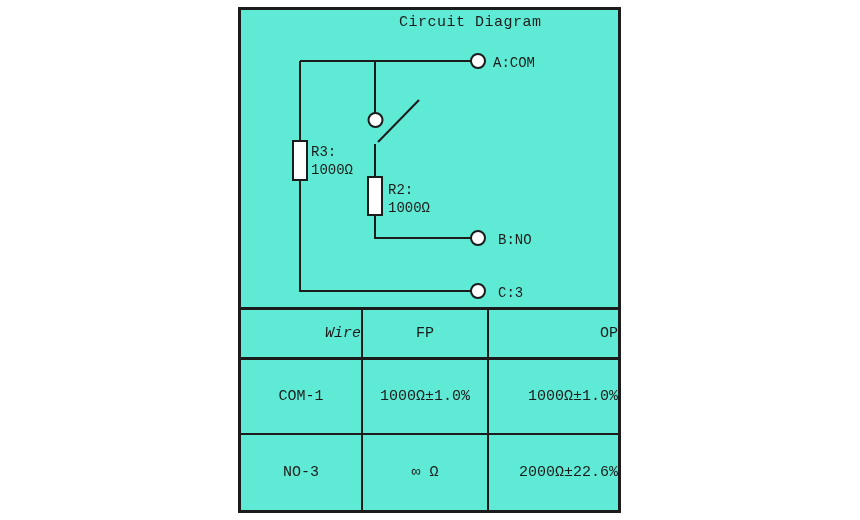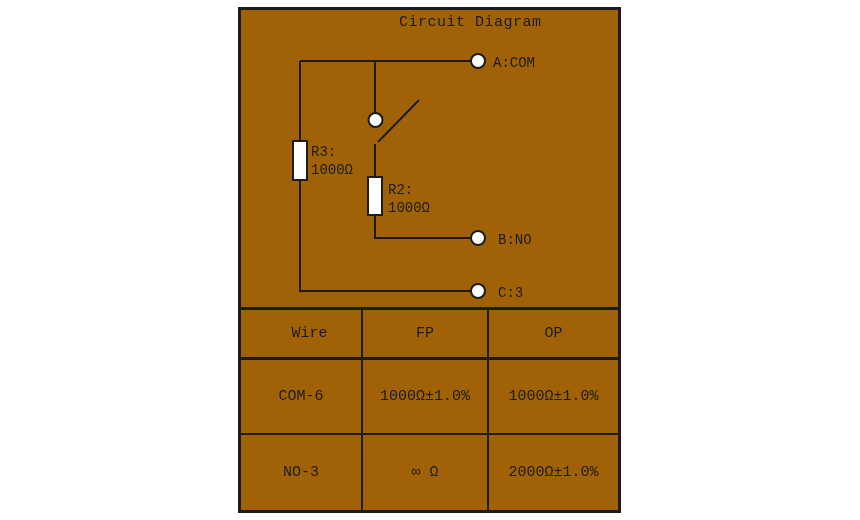--- a/index.html
+++ b/index.html
@@ -3,21 +3,21 @@
 <meta charset="utf-8">
 <style>
   * { margin:0; padding:0; box-sizing:border-box; }
   html,body { width:860px; height:520px; background:#ffffff; overflow:hidden; }
   .page {
     position:relative; width:860px; height:520px; background:#ffffff;
     font-family:"Liberation Mono", monospace; color:#1c1c1c;
   }
   .panel {
     position:absolute; left:238px; top:7px; width:383px; height:506px;
-    border:3px solid #1c1c1c; background:#a16207;
+    border:3px solid #1c1c1c; background:#5eead4;
   }
   .diagram-title {
     position:absolute; left:158px; top:4px;
     font-size:15px; letter-spacing:0.5px; white-space:nowrap;
   }
   .circuit {
     position:absolute; left:0; top:0; width:377px; height:297px;
   }
   .circuit text {
     font-family:"Liberation Mono", monospace;
@@ -29,24 +29,24 @@
     border-top:3px solid #1c1c1c;
     font-size:15px;
   }
   .spec-table th, .spec-table td {
     border-right:2px solid #1c1c1c;
     border-bottom:2px solid #1c1c1c;
     text-align:center; vertical-align:middle;
     font-weight:normal; white-space:nowrap;
     height:50px;
   }
-  .spec-table th:last-child, .spec-table td:last-child { border-right:none; }
+  .spec-table th:last-child, .spec-table td:last-child { border-right:none;text-align:right; }
   .spec-table tbody tr:last-child td { border-bottom:none;border-radius:17px; }
   .spec-table thead th { border-bottom:3px solid #1c1c1c; }
-  .spec-table th.wire-header { text-align:center; padding-left:17px; }
+  .spec-table th.wire-header { text-align:right; padding-left:17px;font-style:italic; }
 </style>
 </head>
 <body>
 
 <div class="page">
   <div class="panel">
 
     <div class="diagram-title">Circuit Diagram</div>
 
     <svg class="circuit" viewBox="0 0 377 297" xmlns="http://www.w3.org/2000/svg">
@@ -92,26 +92,26 @@
       </colgroup>
       <thead>
         <tr>
           <th class="wire-header">Wire</th>
           <th>FP</th>
           <th>OP</th>
         </tr>
       </thead>
       <tbody>
         <tr>
-          <td>COM-6</td>
+          <td>COM-1</td>
           <td>1000Ω±1.0%</td>
           <td>1000Ω±1.0%</td>
         </tr>
         <tr>
           <td>NO-3</td>
           <td>∞ Ω</td>
-          <td>2000Ω±1.0%</td>
+          <td>2000Ω±22.6%</td>
         </tr>
       </tbody>
     </table>
 
   </div>
 </div>
 
 </body></html>

